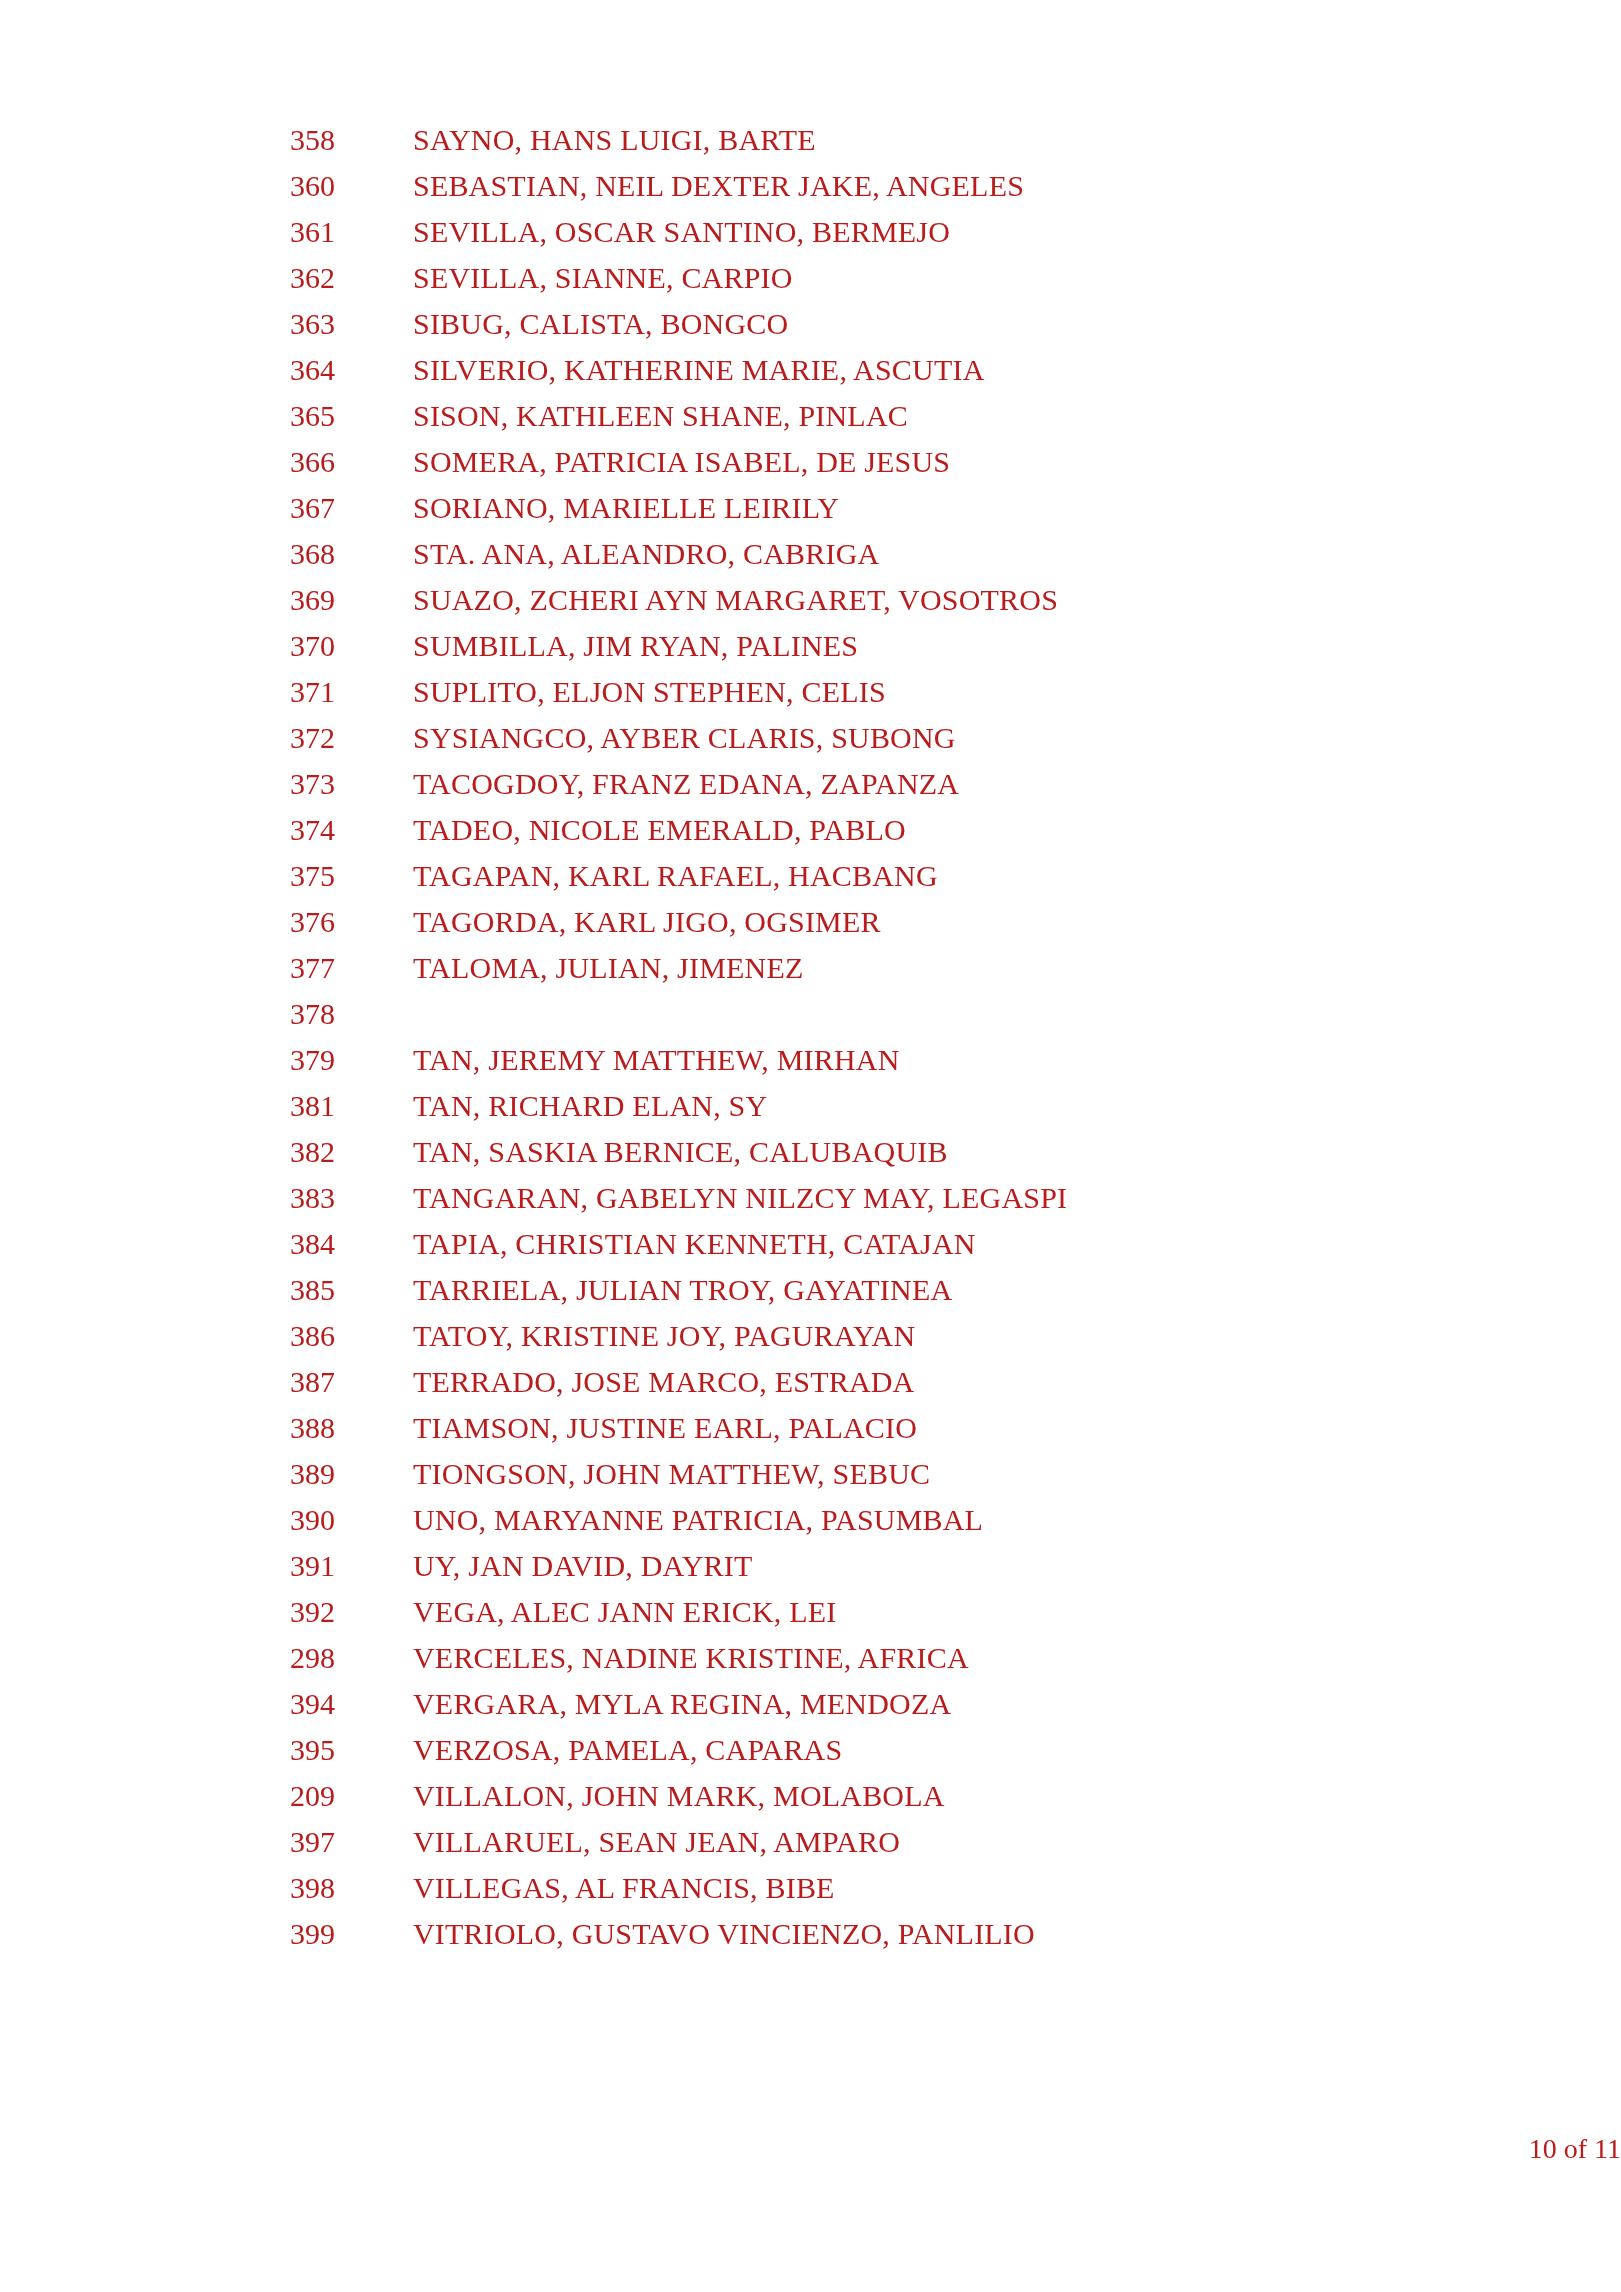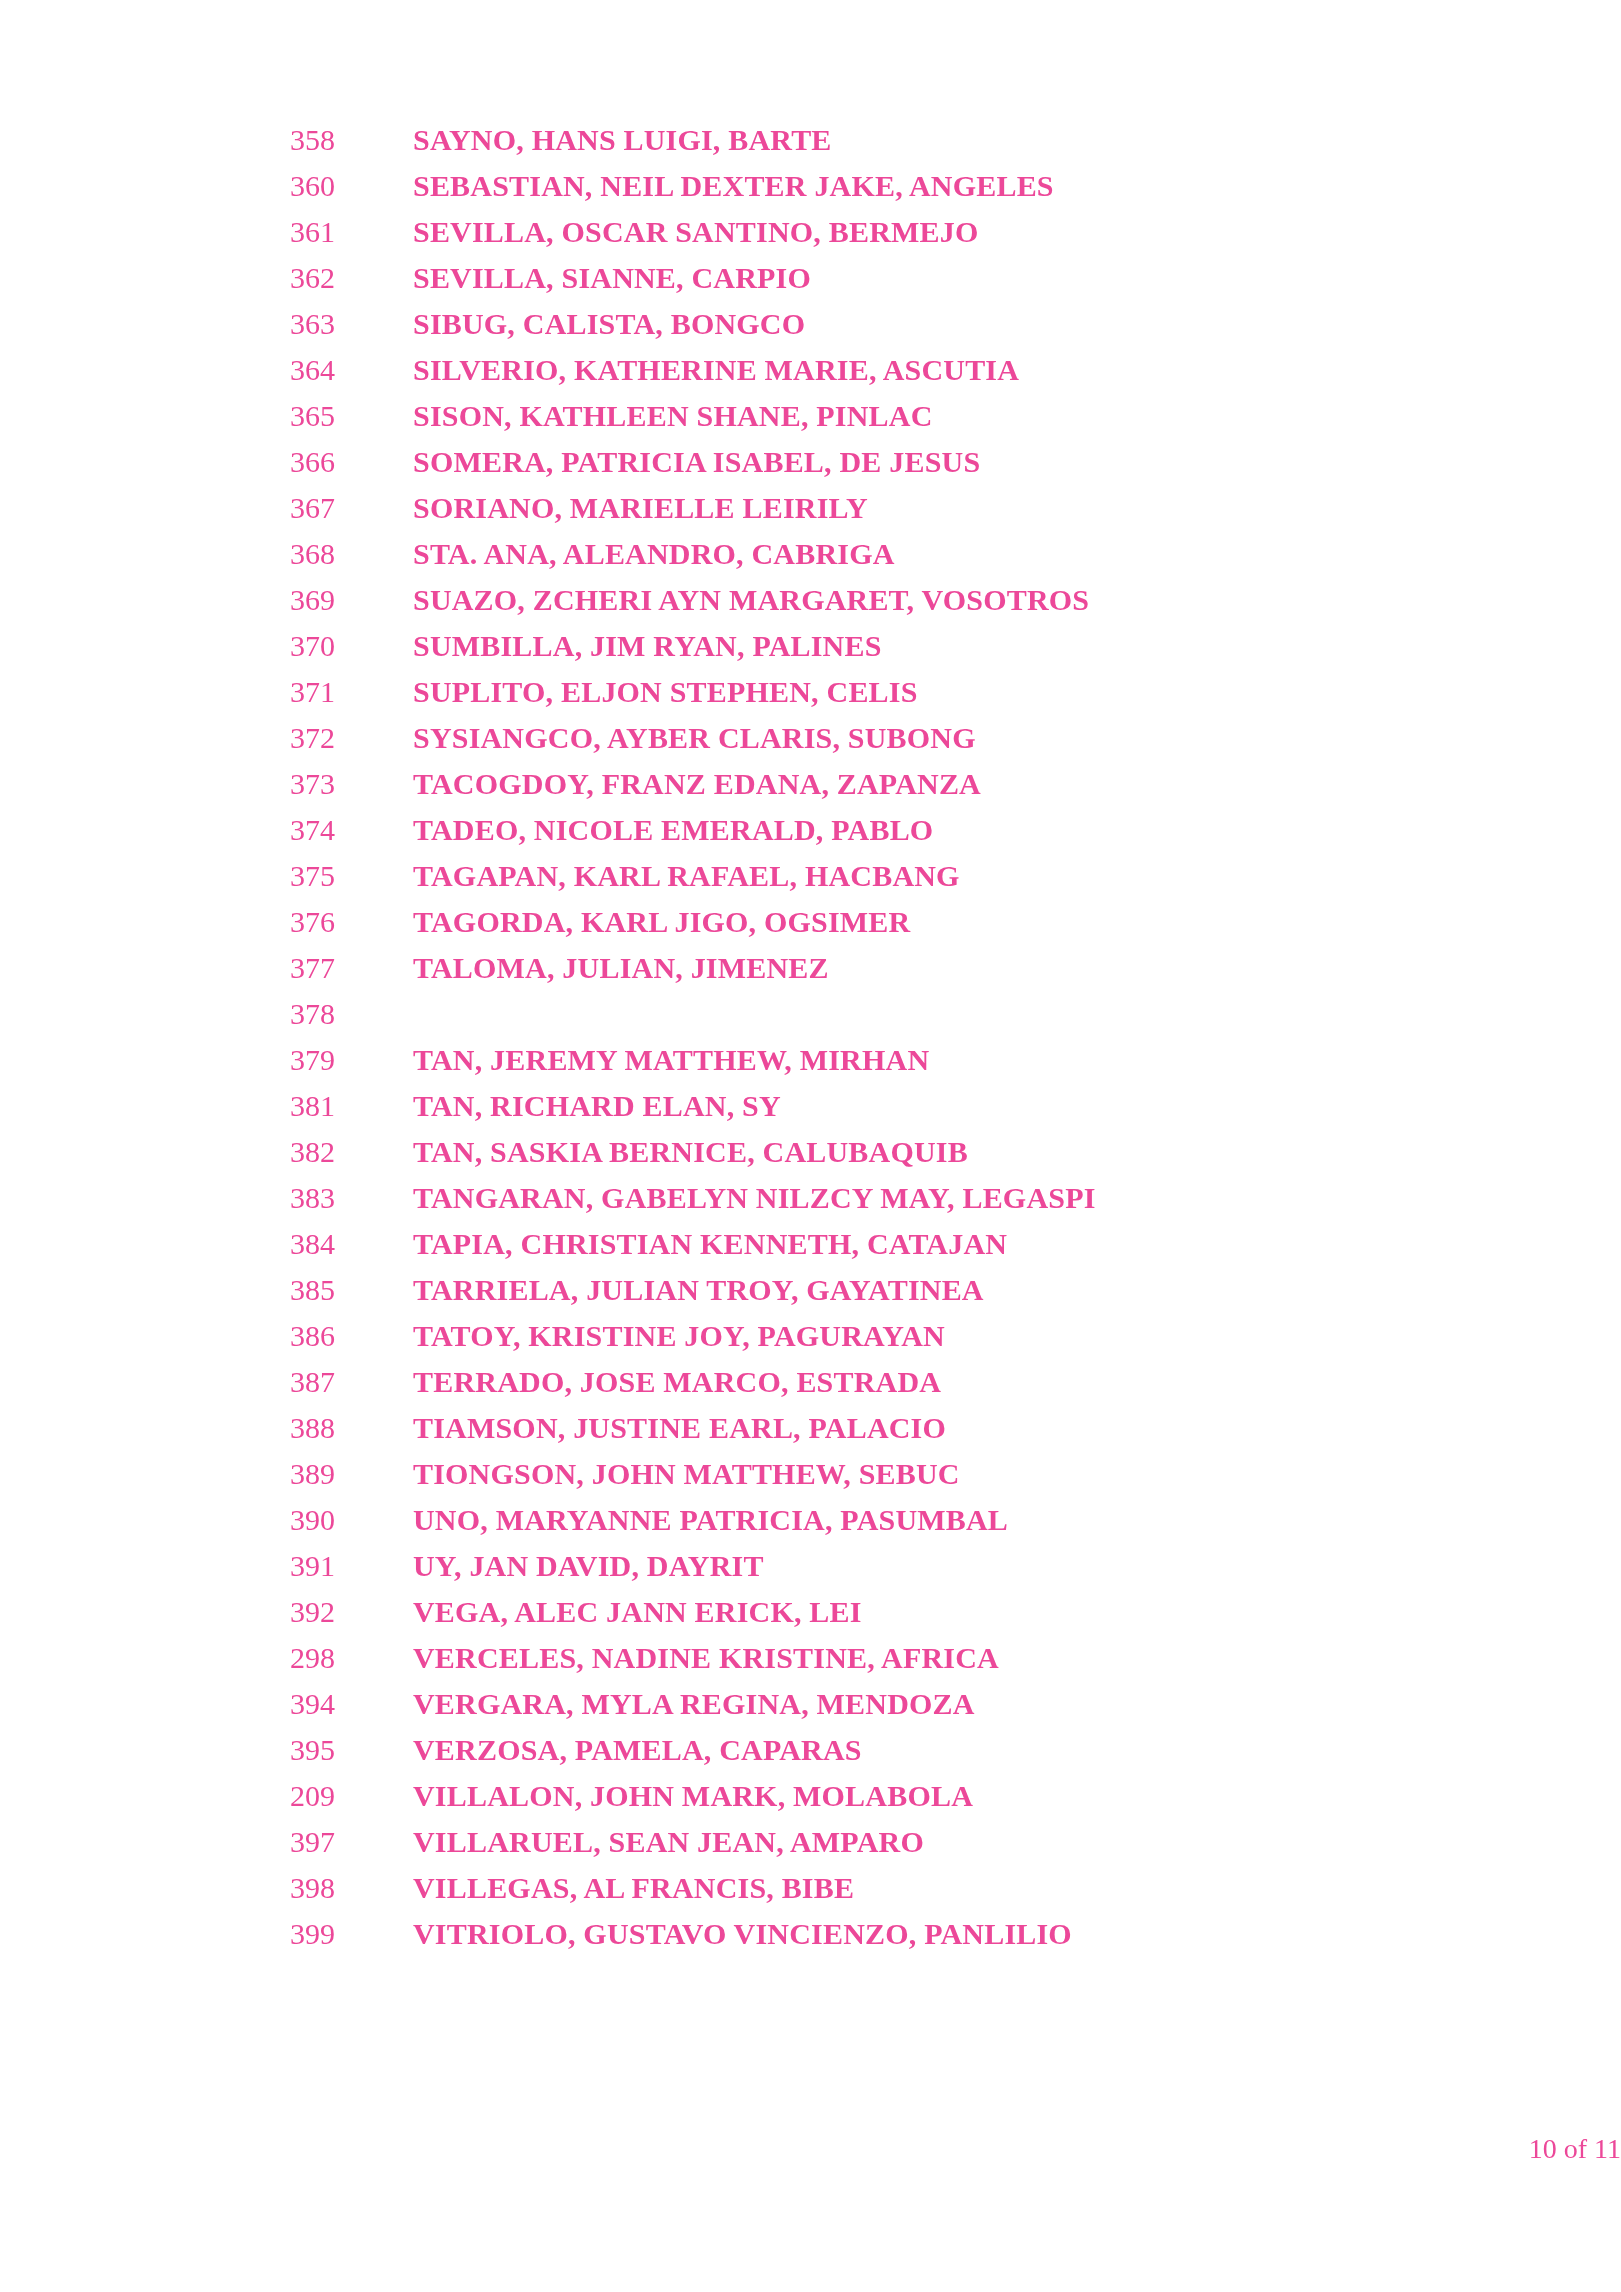--- a/index.html
+++ b/index.html
@@ -5,21 +5,21 @@
   html, body {
     margin: 0;
     padding: 0;
     background: #ffffff;
   }
   .page {
     position: relative;
     width: 1621px;
     height: 2293px;
     background: #ffffff;
-    color: #ec4899;
+    color: #b91c1c;
     font-family: "Liberation Serif", "DejaVu Serif", serif;
     overflow: hidden;
   }
   .list {
     position: absolute;
     top: 117px;
     left: 0;
     right: 0;
   }
   .row {
@@ -32,21 +32,20 @@
   }
   .row .num {
     display: inline-block;
     width: 123px;
     margin-left: 290px;
     text-align: left;
   }
   .row .name {
     display: inline-block;
     letter-spacing: 0.2px;
-    font-weight: bold;
   }
   .footer {
     position: absolute;
     top: 2129px;
     left: 25.5px;
     right: 0;
     text-align: right;
     font-size: 28px;
     line-height: 39px;
   }

